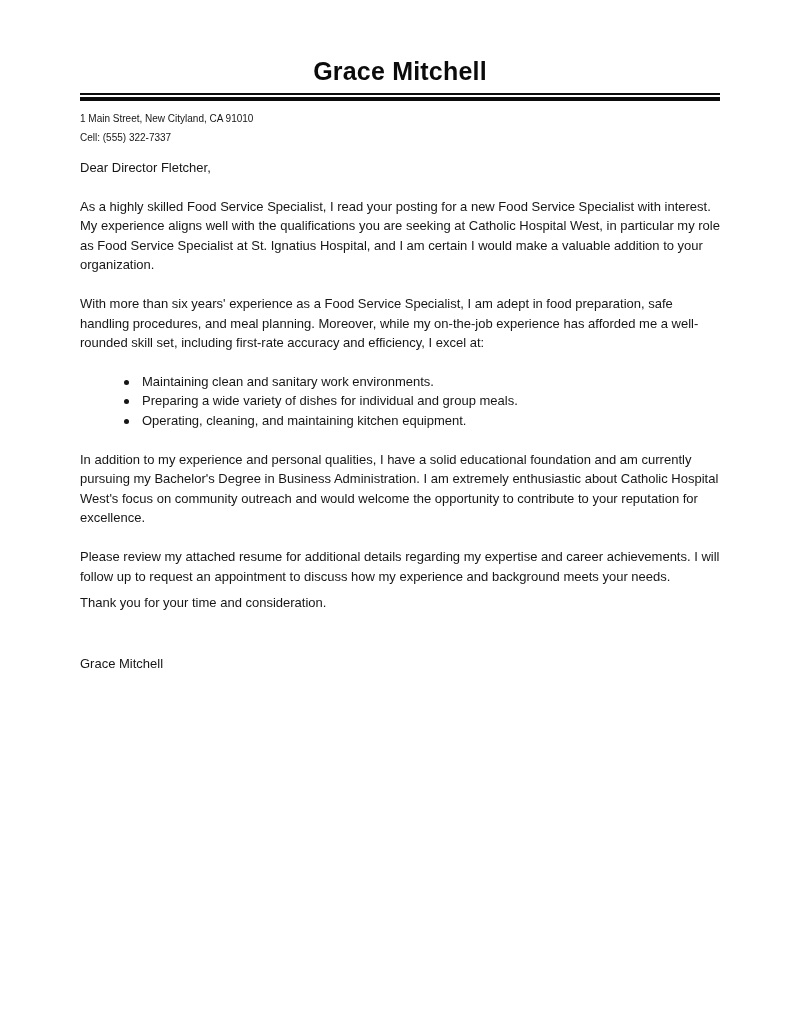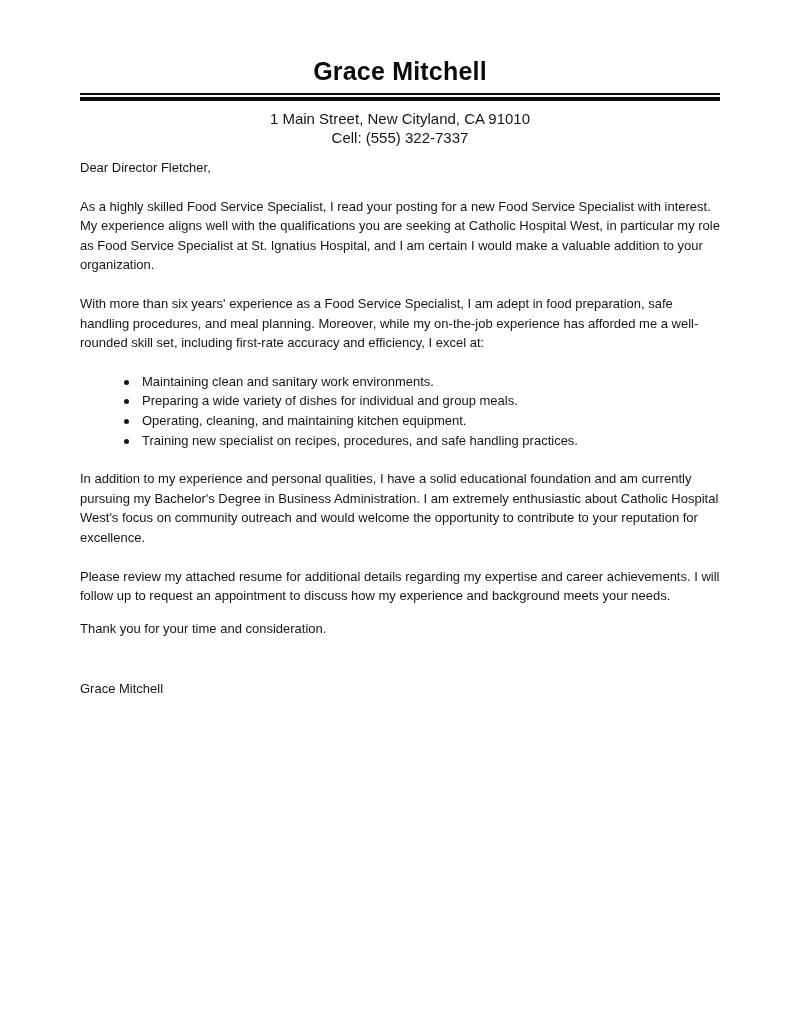--- a/index.html
+++ b/index.html
@@ -33,22 +33,22 @@
     height: 0;
     border-top: 2px solid #0b0b0b;
   }
   .header-rule .thick {
     margin-top: 2px;
     height: 4px;
     background: #0b0b0b;
   }
   .contact {
     margin-top: 9px;
-    text-align: center;
-    font-size: 15px;
+    text-align: left;
+    font-size: 10px;
     line-height: 18.5px;
   }
   .body-text {
     font-size: 13px;
     line-height: 19.6px;
   }
   .salutation {
     margin-top: 11px;
   }
   .para {
@@ -68,21 +68,21 @@
   ul.skills li::before {
     content: "";
     position: absolute;
     left: 2px;
     top: 8px;
     width: 5px;
     height: 5px;
     border-radius: 50%;
     background: #161616;
   }
-  .thanks { margin-top: 13px; }
+  .thanks { margin-top: 7px; }
   .closing { margin-top: 19px; }
   .signature { margin-top: 41px; }
 </style>
 </head>
 <body>
 
 <div class="page">
 
   <div class="letter-name">Grace Mitchell</div>
 
@@ -99,21 +99,20 @@
   <div class="body-text salutation">Dear Director Fletcher,</div>
 
   <div class="body-text para">As a highly skilled Food Service Specialist, I read your posting for a new Food Service Specialist with interest. My experience aligns well with the qualifications you are seeking at Catholic Hospital West, in particular my role as Food Service Specialist at St. Ignatius Hospital, and I am certain I would make a valuable addition to your organization.</div>
 
   <div class="body-text para">With more than six years' experience as a Food Service Specialist, I am adept in food preparation, safe handling procedures, and meal planning. Moreover, while my on-the-job experience has afforded me a well-rounded skill set, including first-rate accuracy and efficiency, I excel at:</div>
 
   <ul class="skills">
     <li>Maintaining clean and sanitary work environments.</li>
     <li>Preparing a wide variety of dishes for individual and group meals.</li>
     <li>Operating, cleaning, and maintaining kitchen equipment.</li>
-    <li>Training new specialist on recipes, procedures, and safe handling practices.</li>
   </ul>
 
   <div class="body-text para">In addition to my experience and personal qualities, I have a solid educational foundation and am currently pursuing my Bachelor's Degree in Business Administration. I am extremely enthusiastic about Catholic Hospital West's focus on community outreach and would welcome the opportunity to contribute to your reputation for excellence.</div>
 
   <div class="body-text para">Please review my attached resume for additional details regarding my expertise and career achievements. I will follow up to request an appointment to discuss how my experience and background meets your needs.</div>
 
   <div class="body-text thanks">Thank you for your time and consideration.</div>
 
 
   <div class="body-text signature">Grace Mitchell</div>

